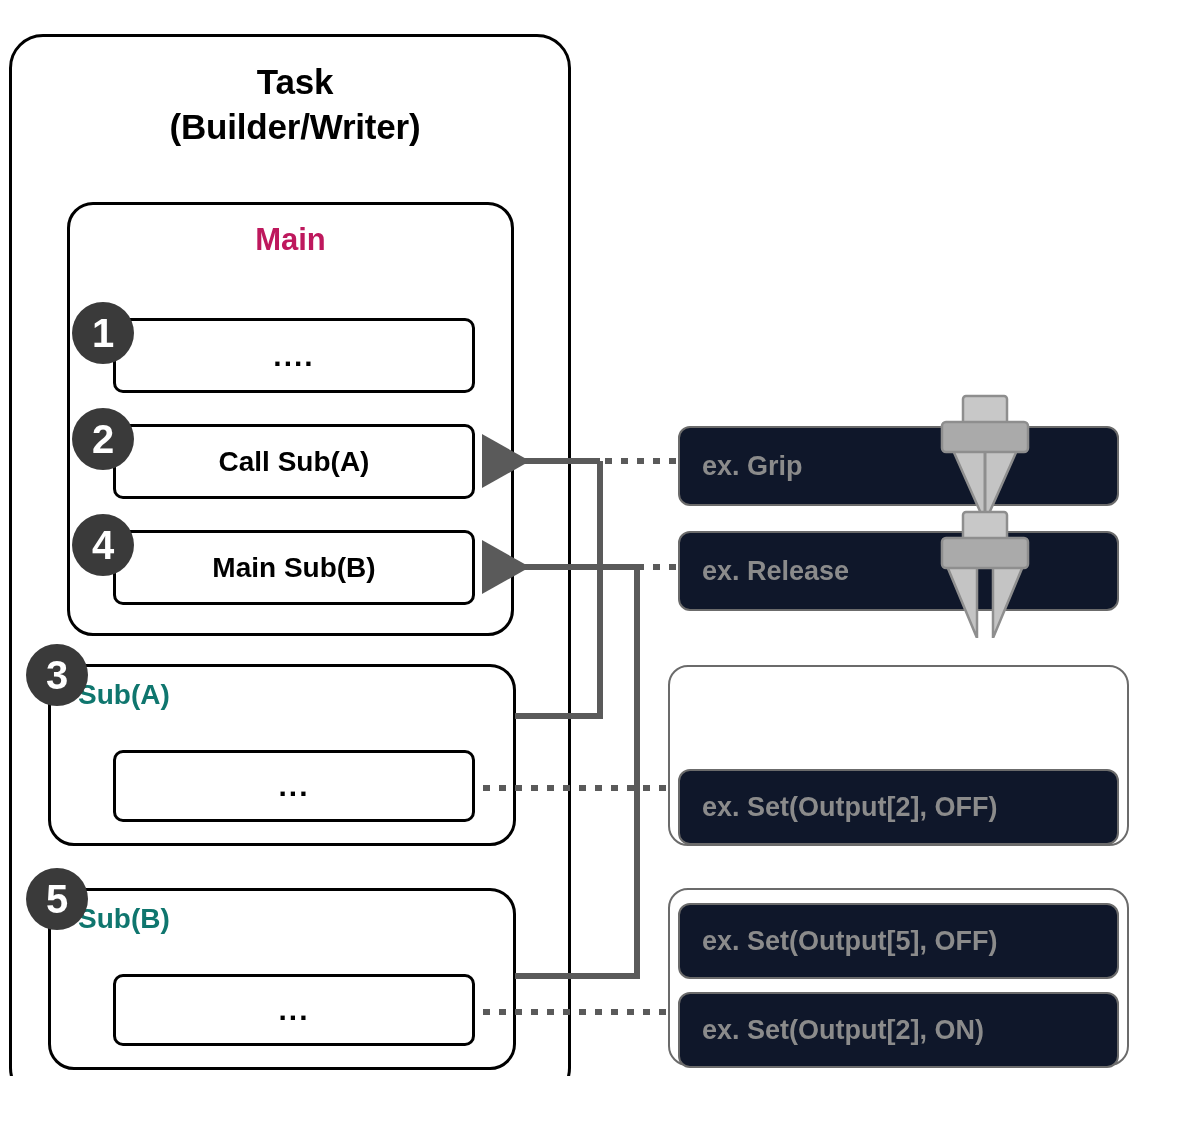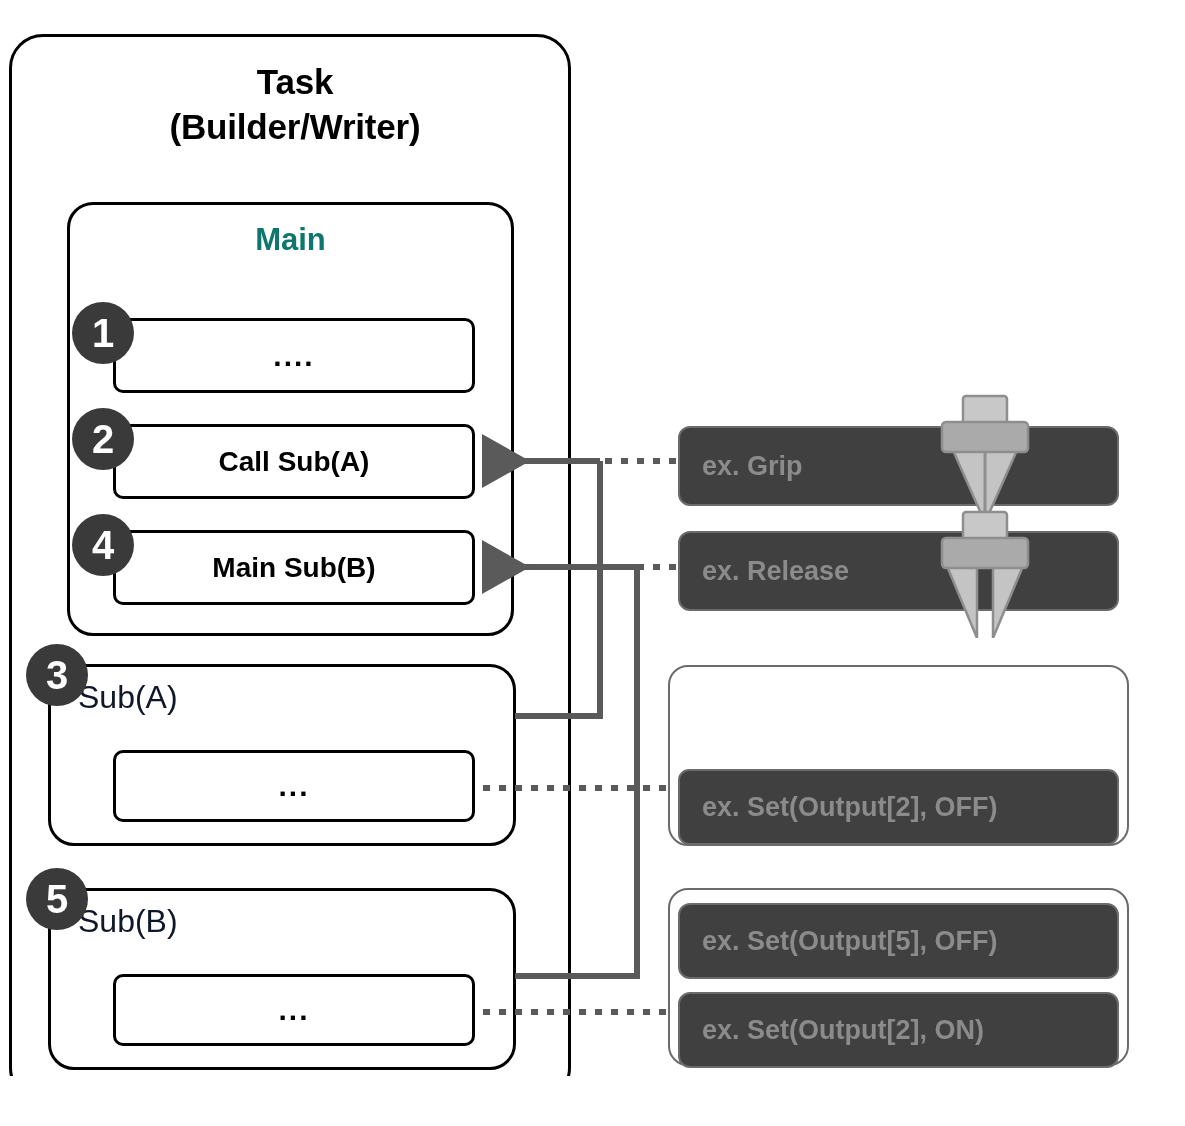--- a/index.html
+++ b/index.html
@@ -43,34 +43,34 @@
     left: 67px; top: 202px; width: 447px; height: 434px;
     border: 3px solid #000000;
     border-radius: 26px;
     background: #ffffff;
   }
   .main-title {
     left: 67px; top: 222px; width: 447px;
     text-align: center;
     font-size: 31px;
     font-weight: bold;
-    color: #0f766e;
+    color: #be185d;
   }
   .sub-box {
     left: 48px; width: 468px;
     border: 3px solid #000000;
     border-radius: 26px;
     background: #ffffff;
   }
   .sub-a { top: 664px; height: 182px; }
   .sub-b { top: 888px; height: 182px; }
   .sub-label {
-    font-size: 32px;
-    font-weight: normal;
-    color: #0f172a;
+    font-size: 28px;
+    font-weight: bold;
+    color: #0f766e;
     left: 78px;
   }
   .sub-label-a { top: 679px; }
   .sub-label-b { top: 903px; }
 
   
   .step-box {
     border: 3px solid #000000;
     border-radius: 10px;
     background: #ffffff;
@@ -111,21 +111,21 @@
   .badge-1 { left: 72px;  top: 302px; }
   .badge-2 { left: 72px;  top: 408px; }
   .badge-4 { left: 72px;  top: 514px; }
   .badge-3 { left: 26px;  top: 644px; }
   .badge-5 { left: 26px;  top: 868px; }
 
   
   .ex-box {
     border: 2.5px solid #6b6b6b;
     border-radius: 12px;
-    background: #404040;
+    background: #0f172a;
     display: flex;
     align-items: center;
     font-size: 27px;
     font-weight: bold;
     color: #8b8b8b;
     padding-left: 22px;
     z-index: 3;
   }
   .ex-wide { left: 678px; width: 441px; height: 80px; }
   .ex-grip    { top: 426px; }
@@ -136,21 +136,21 @@
     border: 2.5px solid #6b6b6b;
     border-radius: 20px;
     background: #ffffff;
     z-index: 2;
   }
   .ex-group-1 { top: 665px; height: 181px; }
   .ex-group-2 { top: 888px; height: 178px; }
 
   .ex-inner { left: 678px; width: 441px; height: 76px; }
   .ex-s1 { top: 680px; }
-  .ex-s2 { top: 769px; border-radius: 11px; }
+  .ex-s2 { top: 769px; }
   .ex-s3 { top: 903px; }
   .ex-s4 { top: 992px; }
 
   
   .gripper { z-index: 7; pointer-events: none; }
   .gripper-grip    { left: 925px; top: 392px; width: 120px; height: 126px; }
   .gripper-release { left: 925px; top: 508px; width: 120px; height: 130px; }
 
   
   .connectors { left: 0; top: 0; width: 1185px; height: 1126px; z-index: 5; pointer-events: none; }

